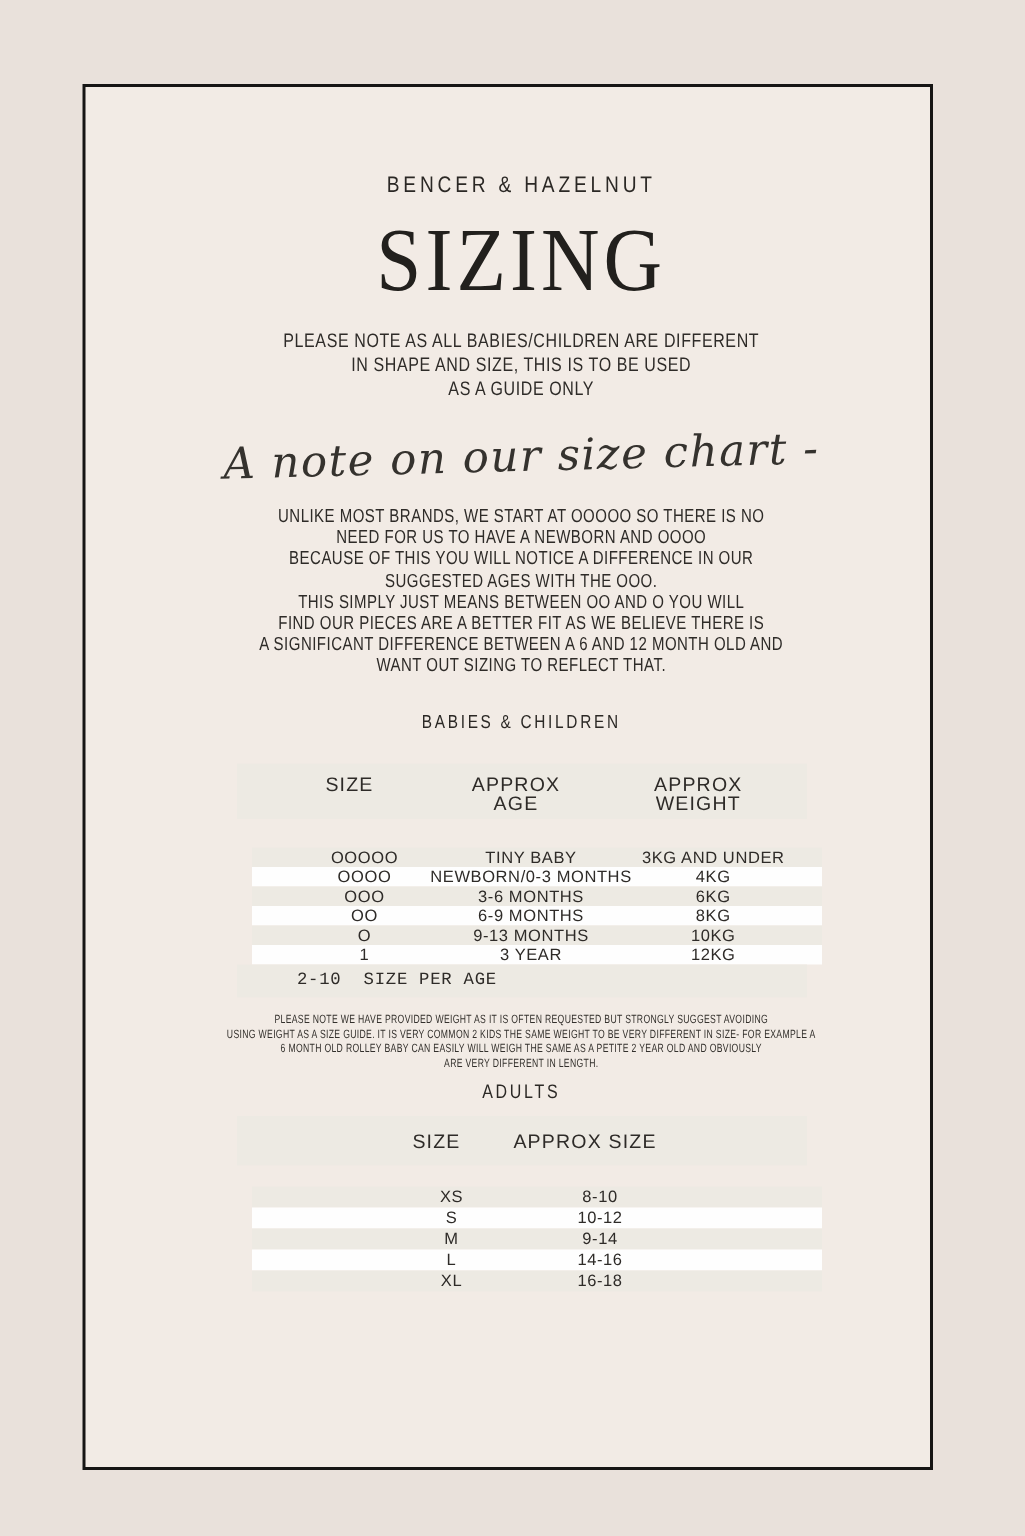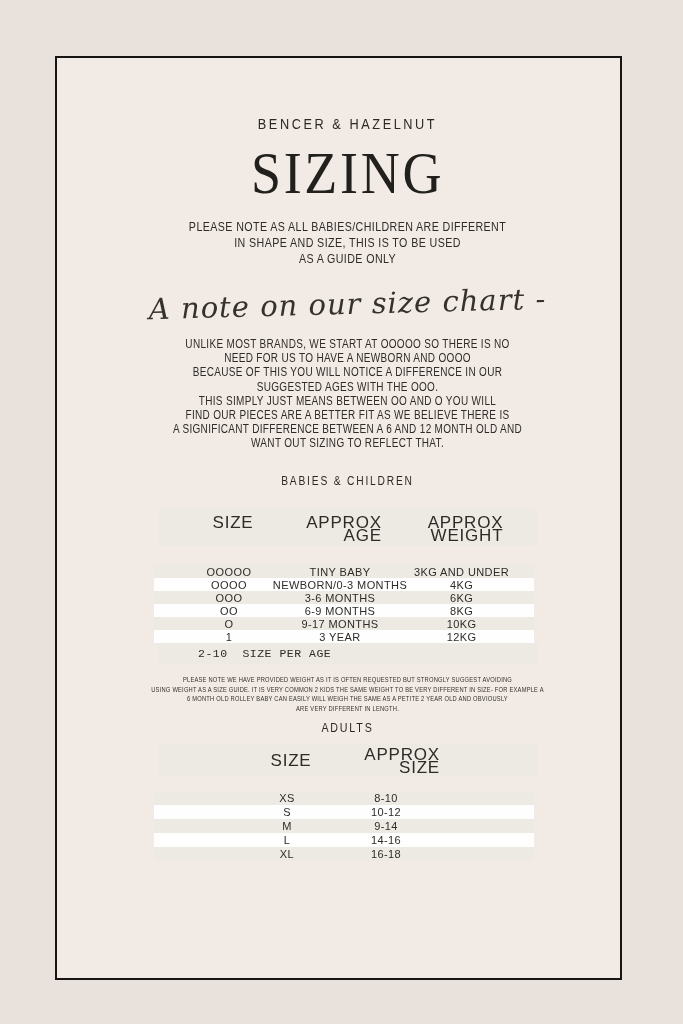--- a/index.html
+++ b/index.html
@@ -61,25 +61,25 @@
   .babies-heading{top:474px;}
   .adults-heading{top:720px;font-size:13px;}
   
   .tstrip{left:158px;width:380px;background:#edeae3;}
   .babies-header{top:509px;height:37px;}
   .adults-header{top:744px;height:33px;}
   .hcell{
     position:absolute;top:0;height:100%;
     display:flex;align-items:flex-start;justify-content:center;
     padding-top:7px;box-sizing:border-box;
-    font-size:17px;line-height:13px;letter-spacing:0.8px;
-    white-space:pre-line;text-align:right;
+    font-size:13px;line-height:13px;letter-spacing:0.8px;
+    white-space:pre-line;text-align:center;
   }
   .adults-header .hcell{align-items:center;padding-top:0;}
-  .rows{left:154px;width:380px;}
+  .rows{left:168px;width:380px;}
   .babies-rows{top:565px;}
   .adults-rows{top:791px;}
   .trow{position:relative;width:100%;}
   .babies-rows .trow{height:13px;}
   .adults-rows .trow{height:14.1px;}
   .trow:nth-child(odd){background:#edeae3;}
   .trow:nth-child(even){background:#fefefe;}
   .tcell{
     position:absolute;top:0;height:100%;
     display:flex;align-items:center;justify-content:center;
@@ -160,21 +160,21 @@
     <span class="tcell b-c2">3-6 MONTHS</span>
     <span class="tcell b-c3">6KG</span>
   </div>
   <div class="trow">
     <span class="tcell b-c1">OO</span>
     <span class="tcell b-c2">6-9 MONTHS</span>
     <span class="tcell b-c3">8KG</span>
   </div>
   <div class="trow">
     <span class="tcell b-c1">O</span>
-    <span class="tcell b-c2">9-17 MONTHS</span>
+    <span class="tcell b-c2">9-13 MONTHS</span>
     <span class="tcell b-c3">10KG</span>
   </div>
   <div class="trow">
     <span class="tcell b-c1">1</span>
     <span class="tcell b-c2">3 YEAR</span>
     <span class="tcell b-c3">12KG</span>
   </div>
 </div>
 
 <div class="abs babies-footer">2-10  SIZE PER AGE</div>

